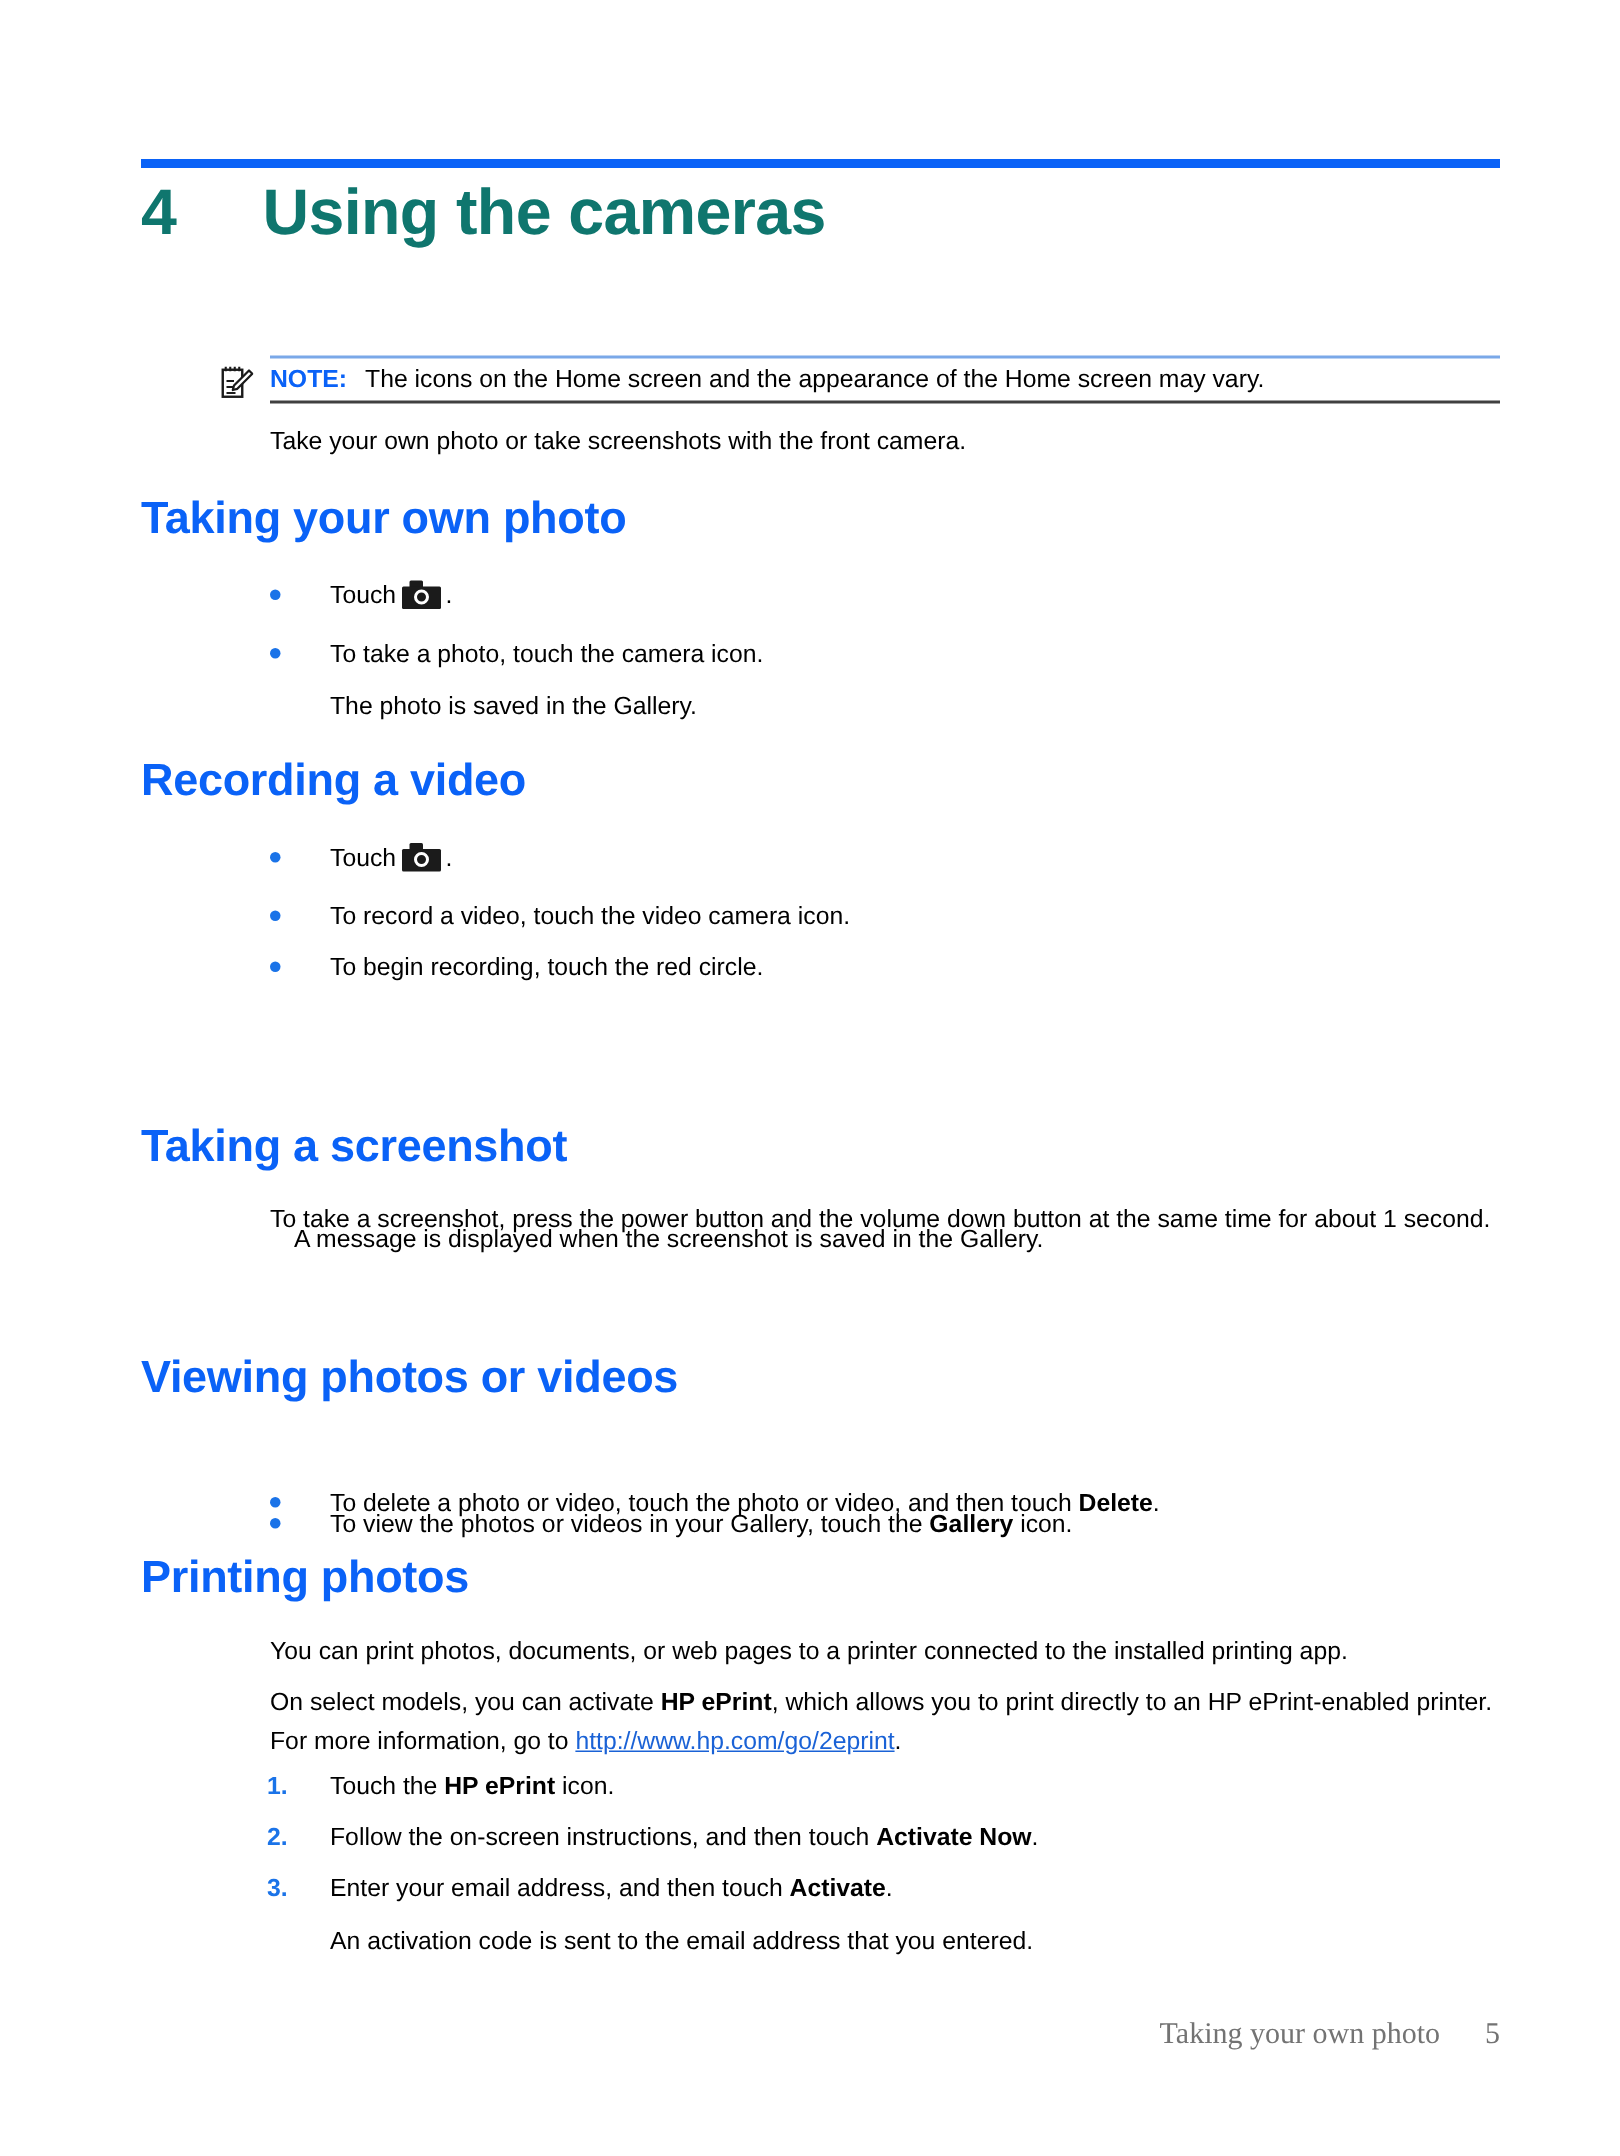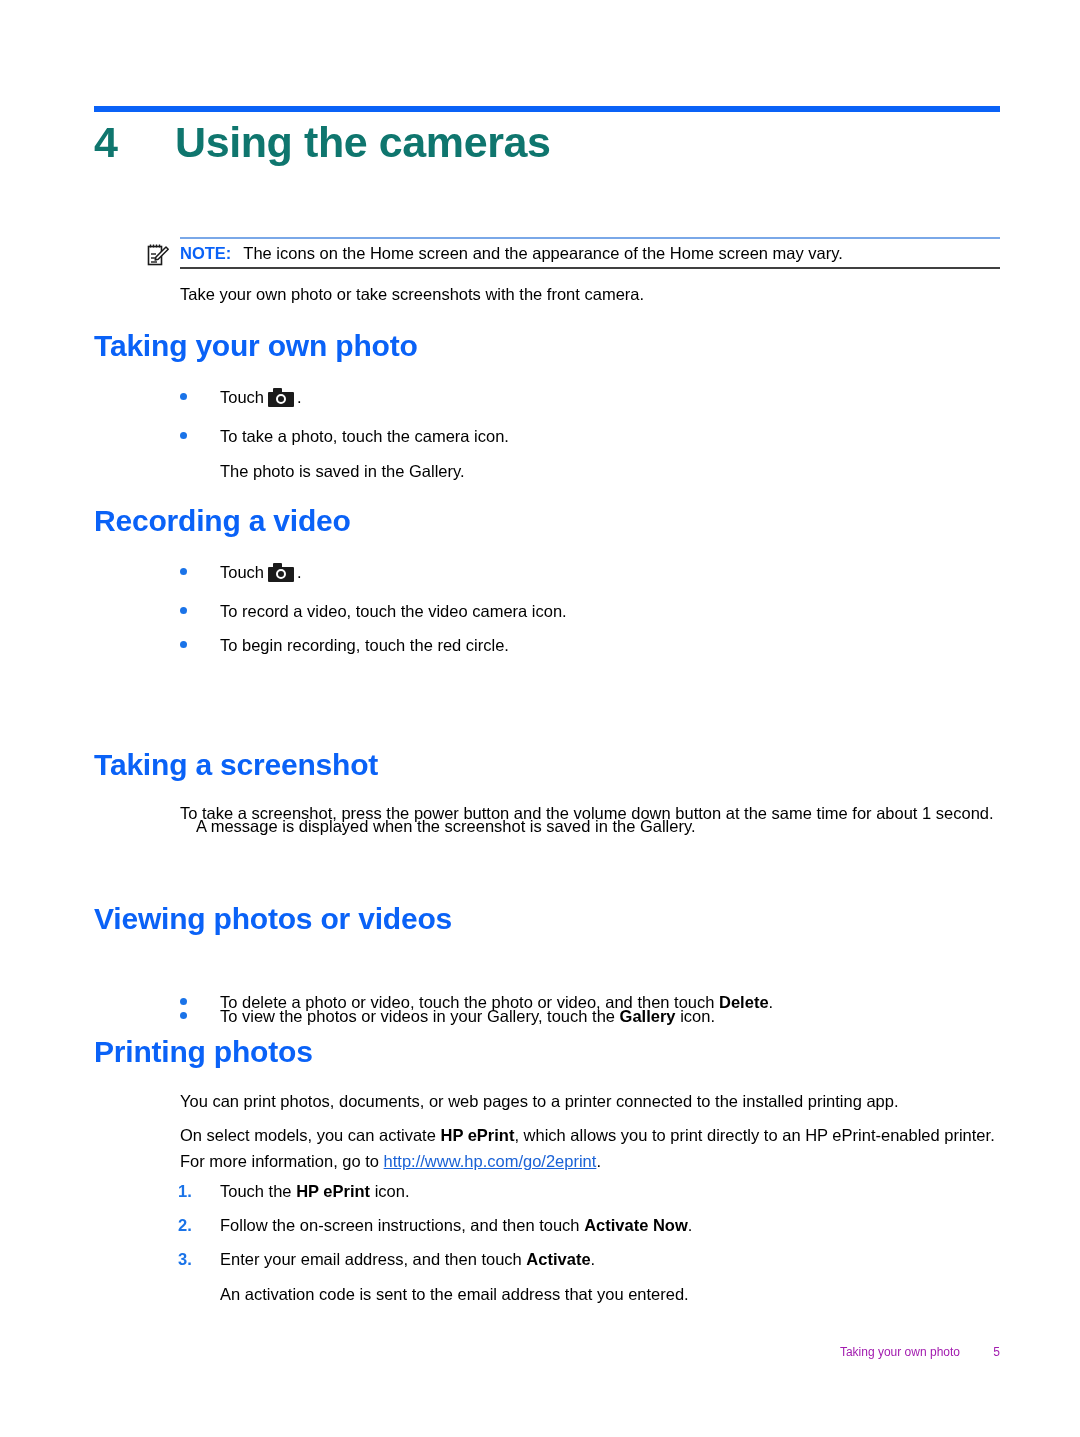--- a/index.html
+++ b/index.html
@@ -176,23 +176,24 @@
     color: #1a62d6;
   }
 
   
   .footer {
     position: absolute;
     left: 0;
     top: 1345px;
     width: 1000px;
     text-align: right;
-    font-size: 12px;
-    color: #a21caf;
+    font-size: 20px;
+    color: #737373;
     white-space: nowrap;
+    font-family: Liberation Serif, serif;
   }
   .footer-page {
     display: inline-block;
     width: 40px;
     text-align: right;
   }
 </style>
 </head>
 <body>
 

